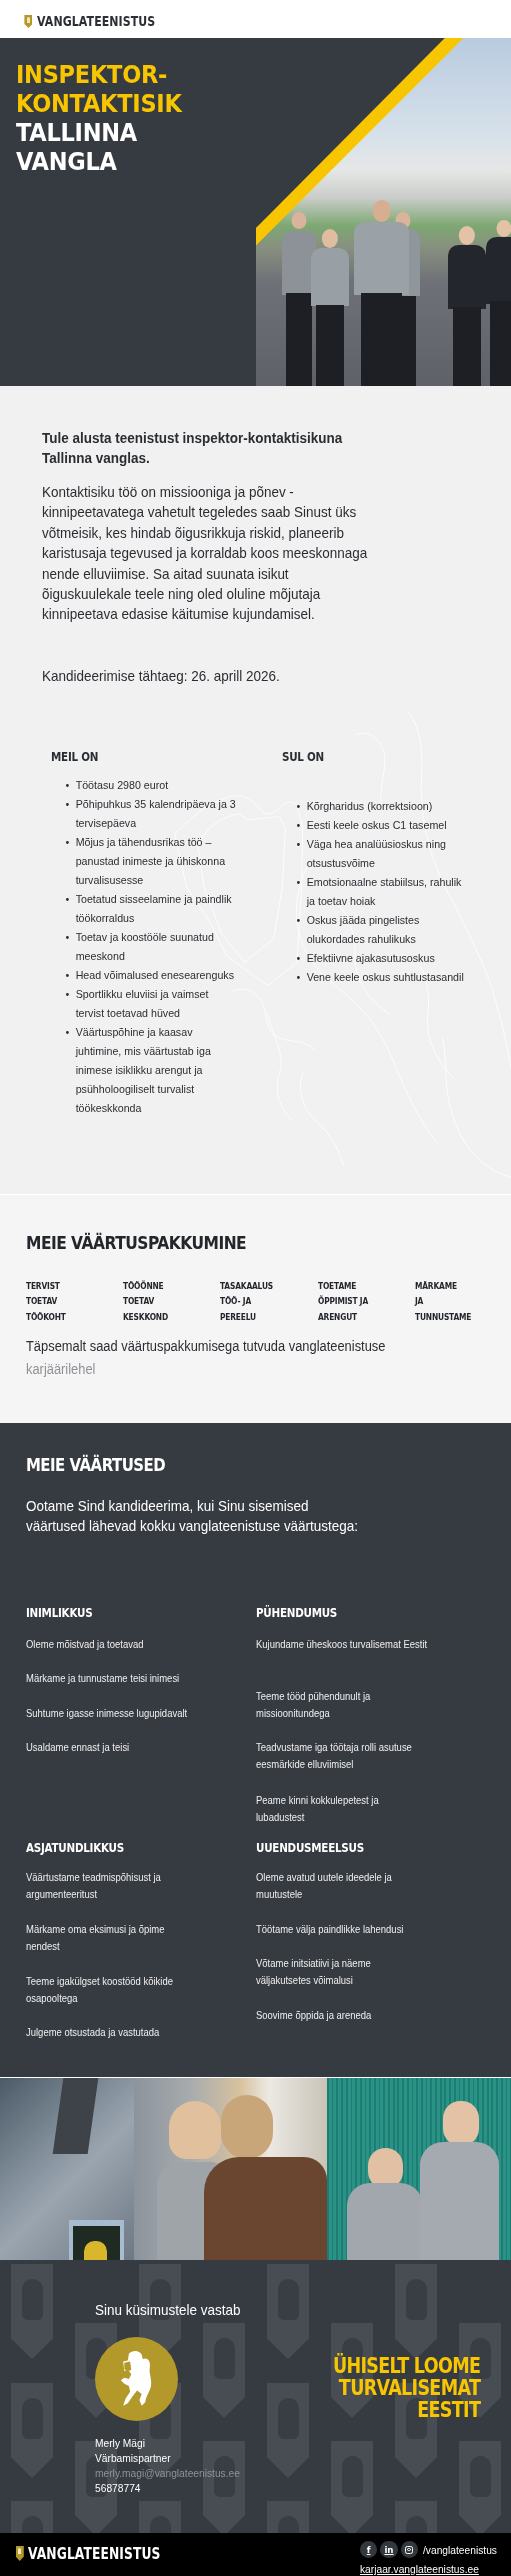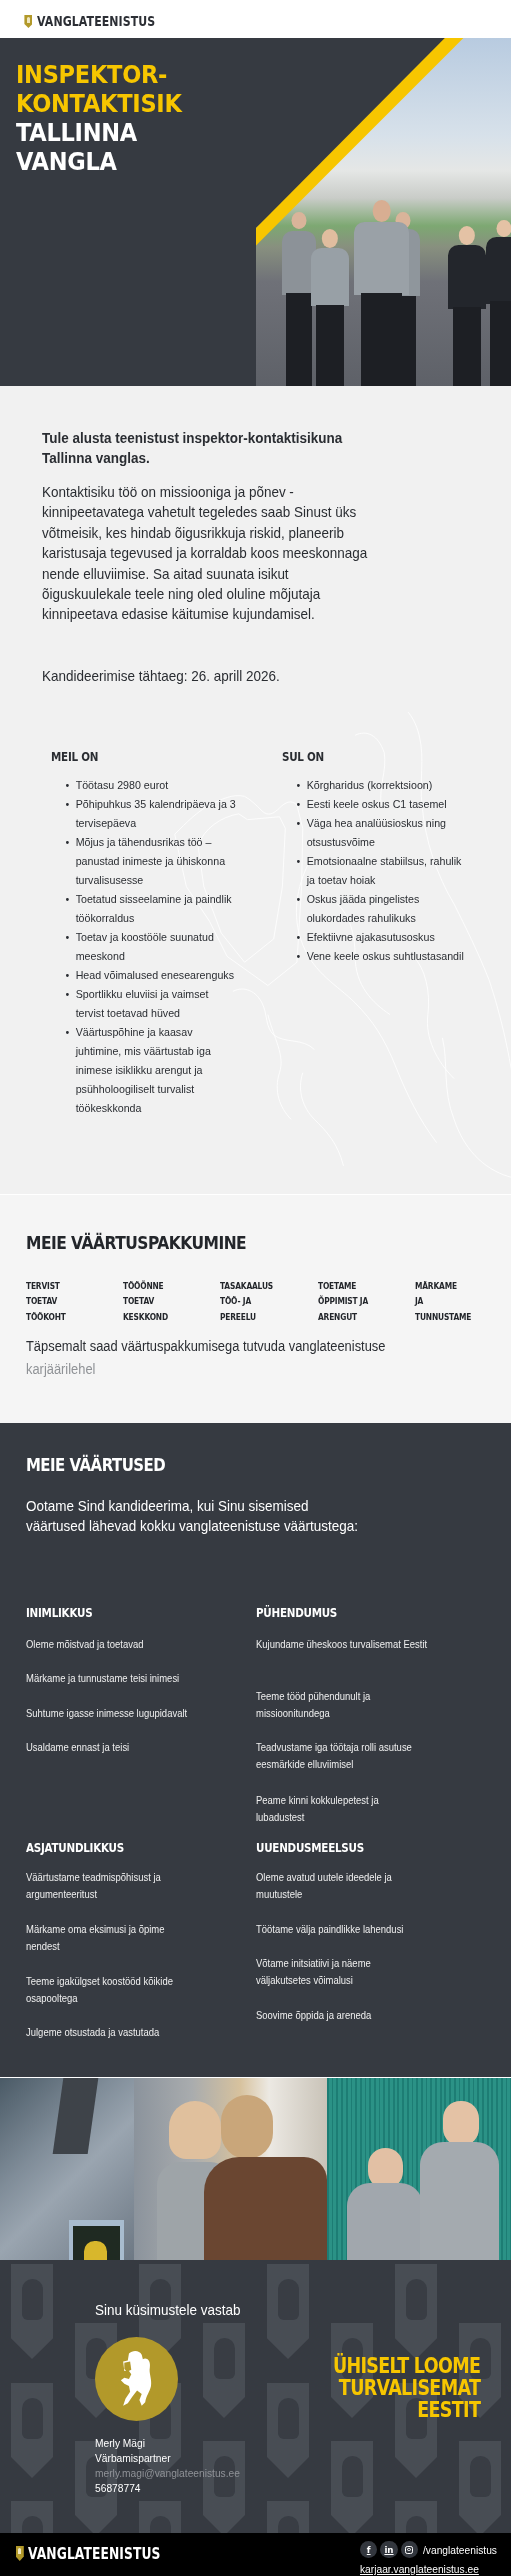--- a/index.html
+++ b/index.html
@@ -166,21 +166,21 @@
     <li>Põhipuhkus 35 kalendripäeva ja 3 tervisepäeva</li>
     <li>Mõjus ja tähendusrikas töö – panustad  inimeste ja ühiskonna turvalisusesse</li>
     <li>Toetatud sisseelamine ja paindlik töökorraldus</li>
     <li>Toetav ja koostööle suunatud meeskond</li>
     <li>Head võimalused enesearenguks</li>
     <li>Sportlikku eluviisi ja vaimset tervist toetavad hüved</li>
     <li>Väärtuspõhine ja kaasav juhtimine, mis väärtustab iga inimese isiklikku arengut ja psühholoogiliselt turvalist töökeskkonda</li>
   </ul>
 
   <h3 class="col-head" style="left:282px;top:364px;">SUL ON</h3>
-  <ul class="list" style="left:297px;top:389px;width:189px;">
+  <ul class="list" style="left:297px;top:410px;width:189px;">
     <li>Kõrgharidus (korrektsioon)</li>
     <li>Eesti keele oskus C1 tasemel</li>
     <li>Väga hea analüüsioskus ning otsustusvõime</li>
     <li>Emotsionaalne stabiilsus, rahulik ja toetav hoiak</li>
     <li>Oskus jääda pingelistes olukordades rahulikuks</li>
     <li>Efektiivne ajakasutusoskus</li>
     <li>Vene keele oskus suhtlustasandil</li>
   </ul>
 </div>
 

